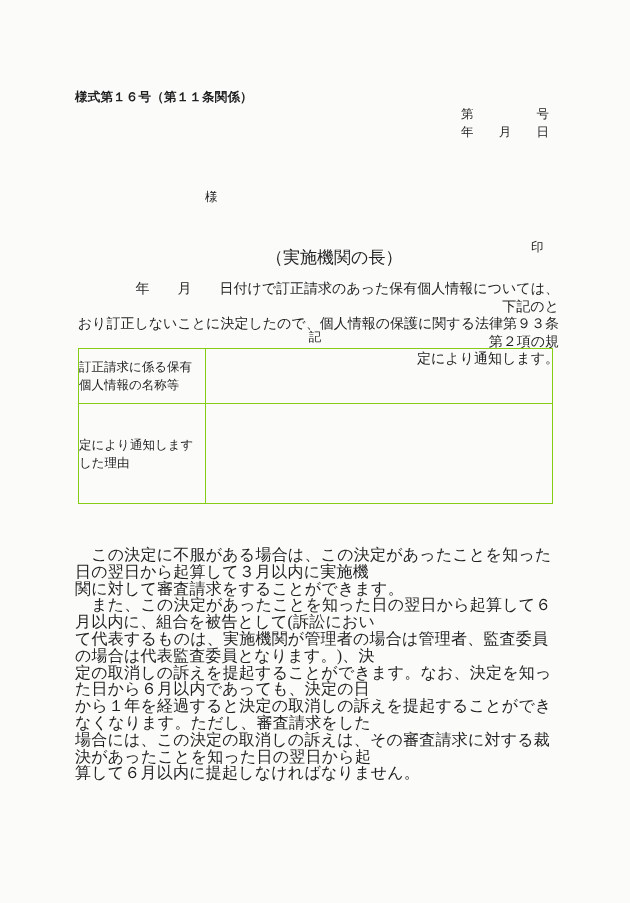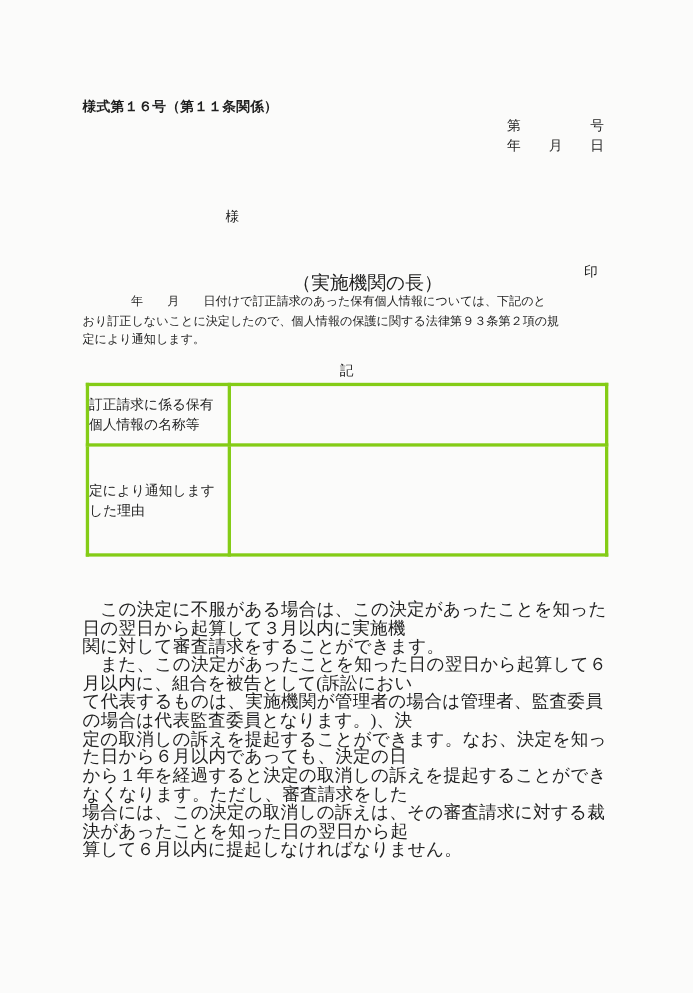--- a/index.html
+++ b/index.html
@@ -41,43 +41,44 @@
     text-align: center;
     font-size: 13px;
     font-weight: normal;
     letter-spacing: 0.5px;
   }
   .addressee { left: 205px; top: 189px; font-size: 12.5px; }
   .issuer    { left: 266px; top: 220px; font-size: 17px; margin-top: 26px; }
   .seal      { left: 531px; top: 239px; font-size: 12.5px; }
 
   .body-par {
-    left: 75px; top: 266px;
+    left: 75px; top: 280px;
     width: 484px;
-    font-size: 11px;
+    font-size: 14px;
     line-height: 17.6px;
     white-space: pre-line;
+    text-align: right;
   }
   .ki {
     left: 0; top: 329px;
     width: 630px;
     text-align: center;
     font-size: 12.5px;
   }
 
   table.form-table {
     position: absolute;
     left: 78px; top: 348px;
     width: 475px;
     border-collapse: collapse;
     table-layout: fixed;
     font-size: 12.5px;
   }
   table.form-table td {
-    border: 3px solid #84cc16;
+    border: 1px solid #84cc16;
     vertical-align: middle;
     padding: 0;
   }
   td.label-cell {
     width: 126px;
     padding-left: 5px;
     line-height: 18px;
     white-space: pre-line;
   }
   td.label-cell.justify-last {

